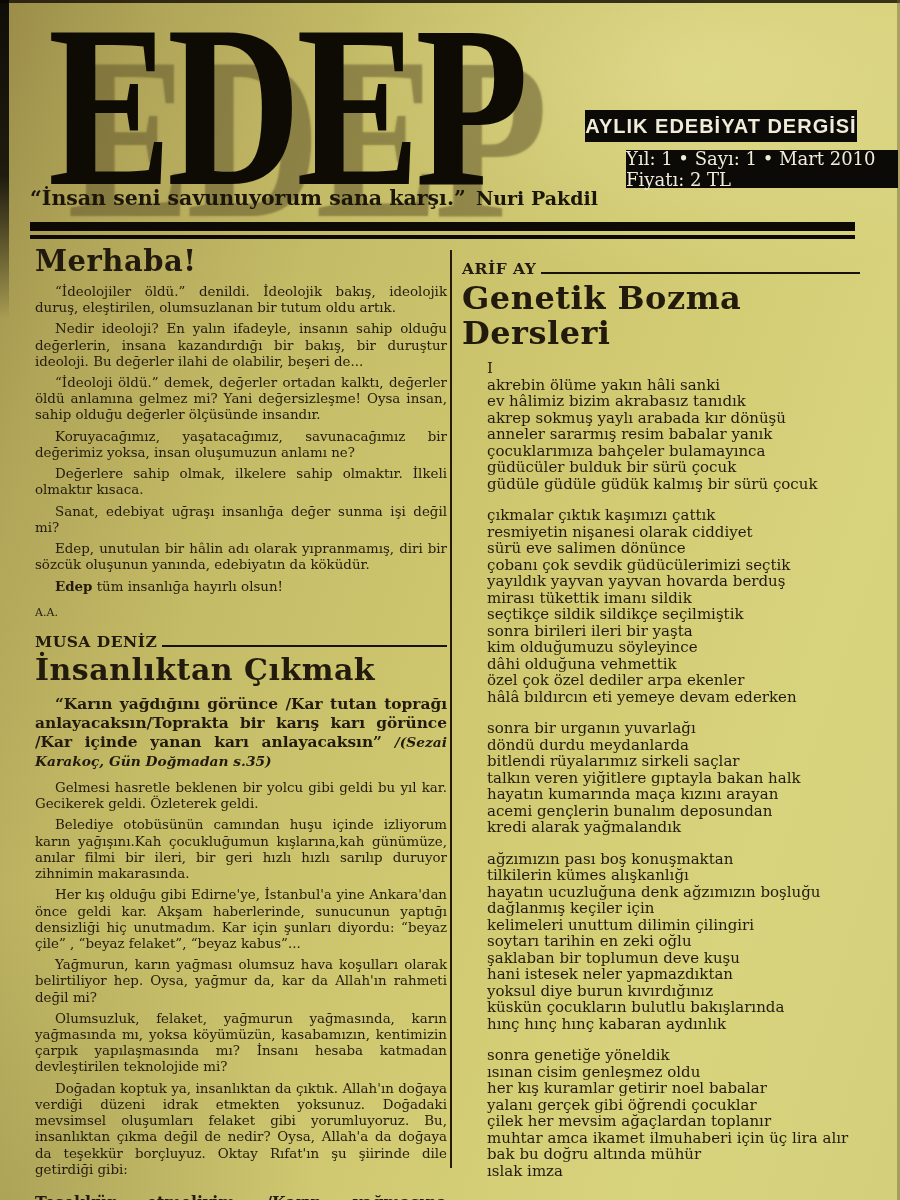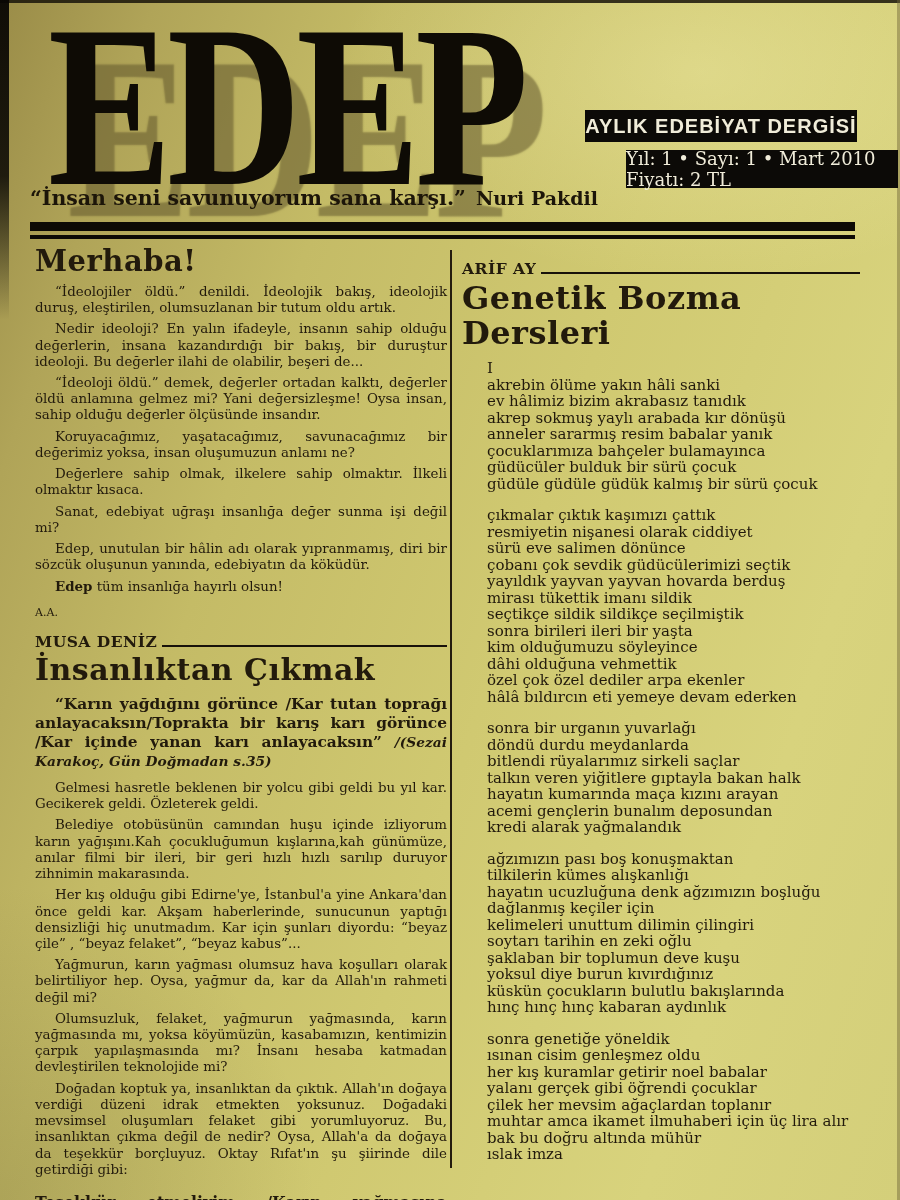--- a/index.html
+++ b/index.html
@@ -175,20 +175,21 @@
             <div class="poem-line">kredi alarak yağmalandık</div>
           </div>
           <div class="stanza">
             <div class="poem-line">ağzımızın pası boş konuşmaktan</div>
             <div class="poem-line">tilkilerin kümes alışkanlığı</div>
             <div class="poem-line">hayatın ucuzluğuna denk ağzımızın boşluğu</div>
             <div class="poem-line">dağlanmış keçiler için</div>
             <div class="poem-line">kelimeleri unuttum dilimin çilingiri</div>
             <div class="poem-line">soytarı tarihin en zeki oğlu</div>
             <div class="poem-line">şaklaban bir toplumun deve kuşu</div>
+            <div class="poem-line">hani istesek neler yapmazdıktan</div>
             <div class="poem-line">yoksul diye burun kıvırdığınız</div>
             <div class="poem-line">küskün çocukların bulutlu bakışlarında</div>
             <div class="poem-line">hınç hınç hınç kabaran aydınlık</div>
           </div>
           <div class="stanza">
             <div class="poem-line">sonra genetiğe yöneldik</div>
             <div class="poem-line">ısınan cisim genleşmez oldu</div>
             <div class="poem-line">her kış kuramlar getirir noel babalar</div>
             <div class="poem-line">yalanı gerçek gibi öğrendi çocuklar</div>
             <div class="poem-line">çilek her mevsim ağaçlardan toplanır</div>

